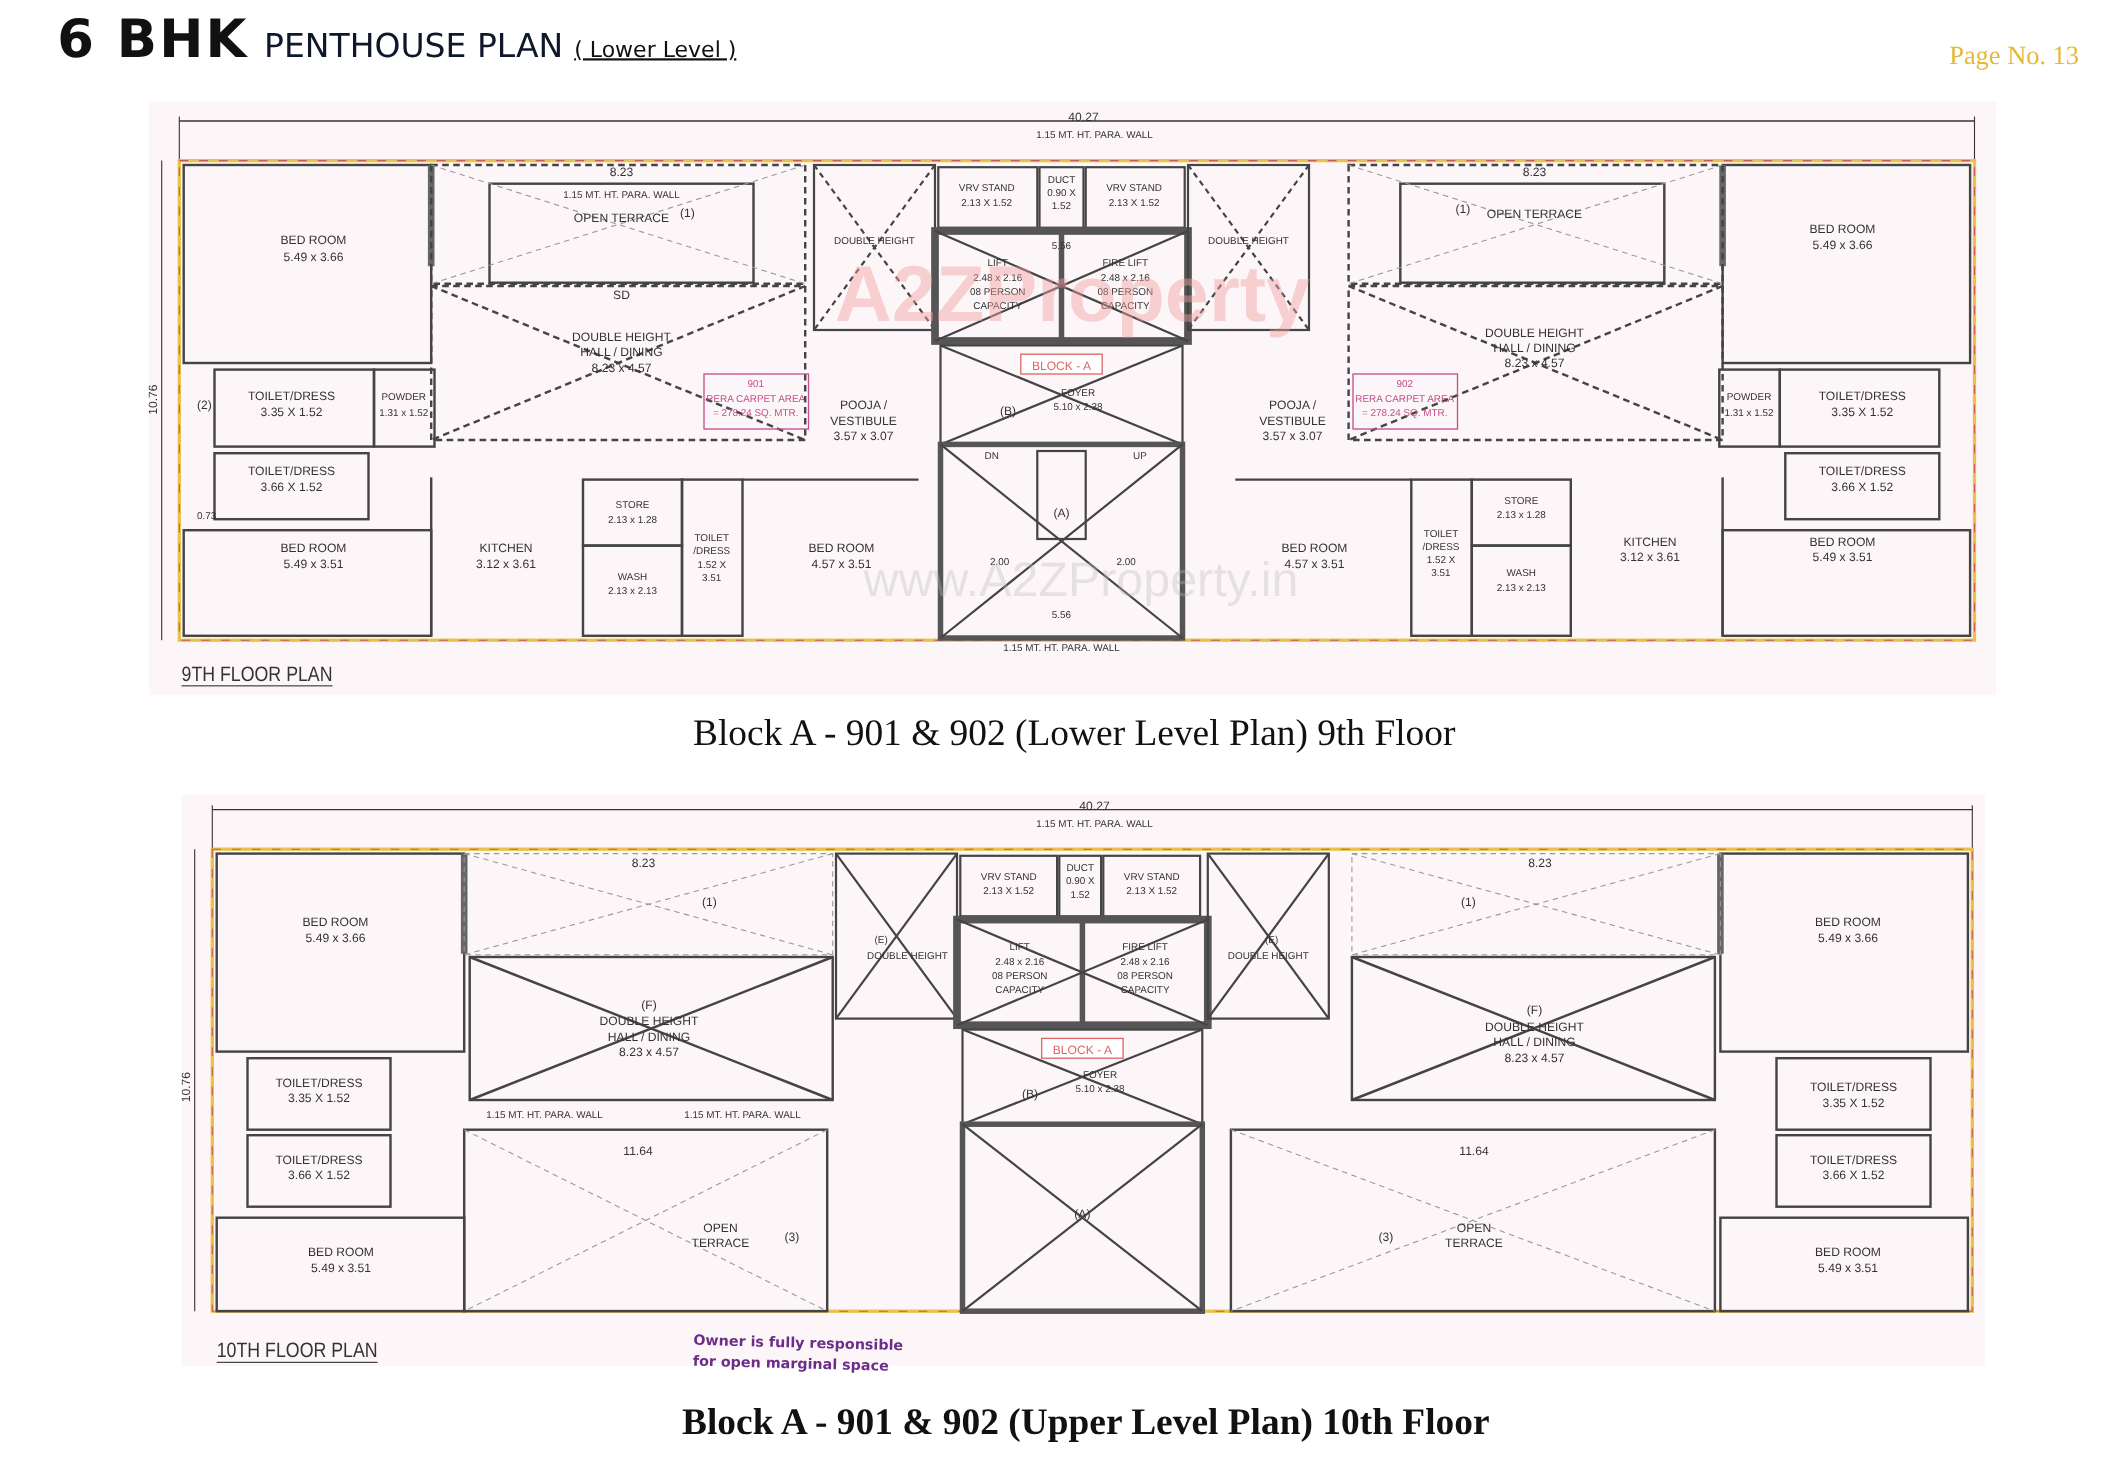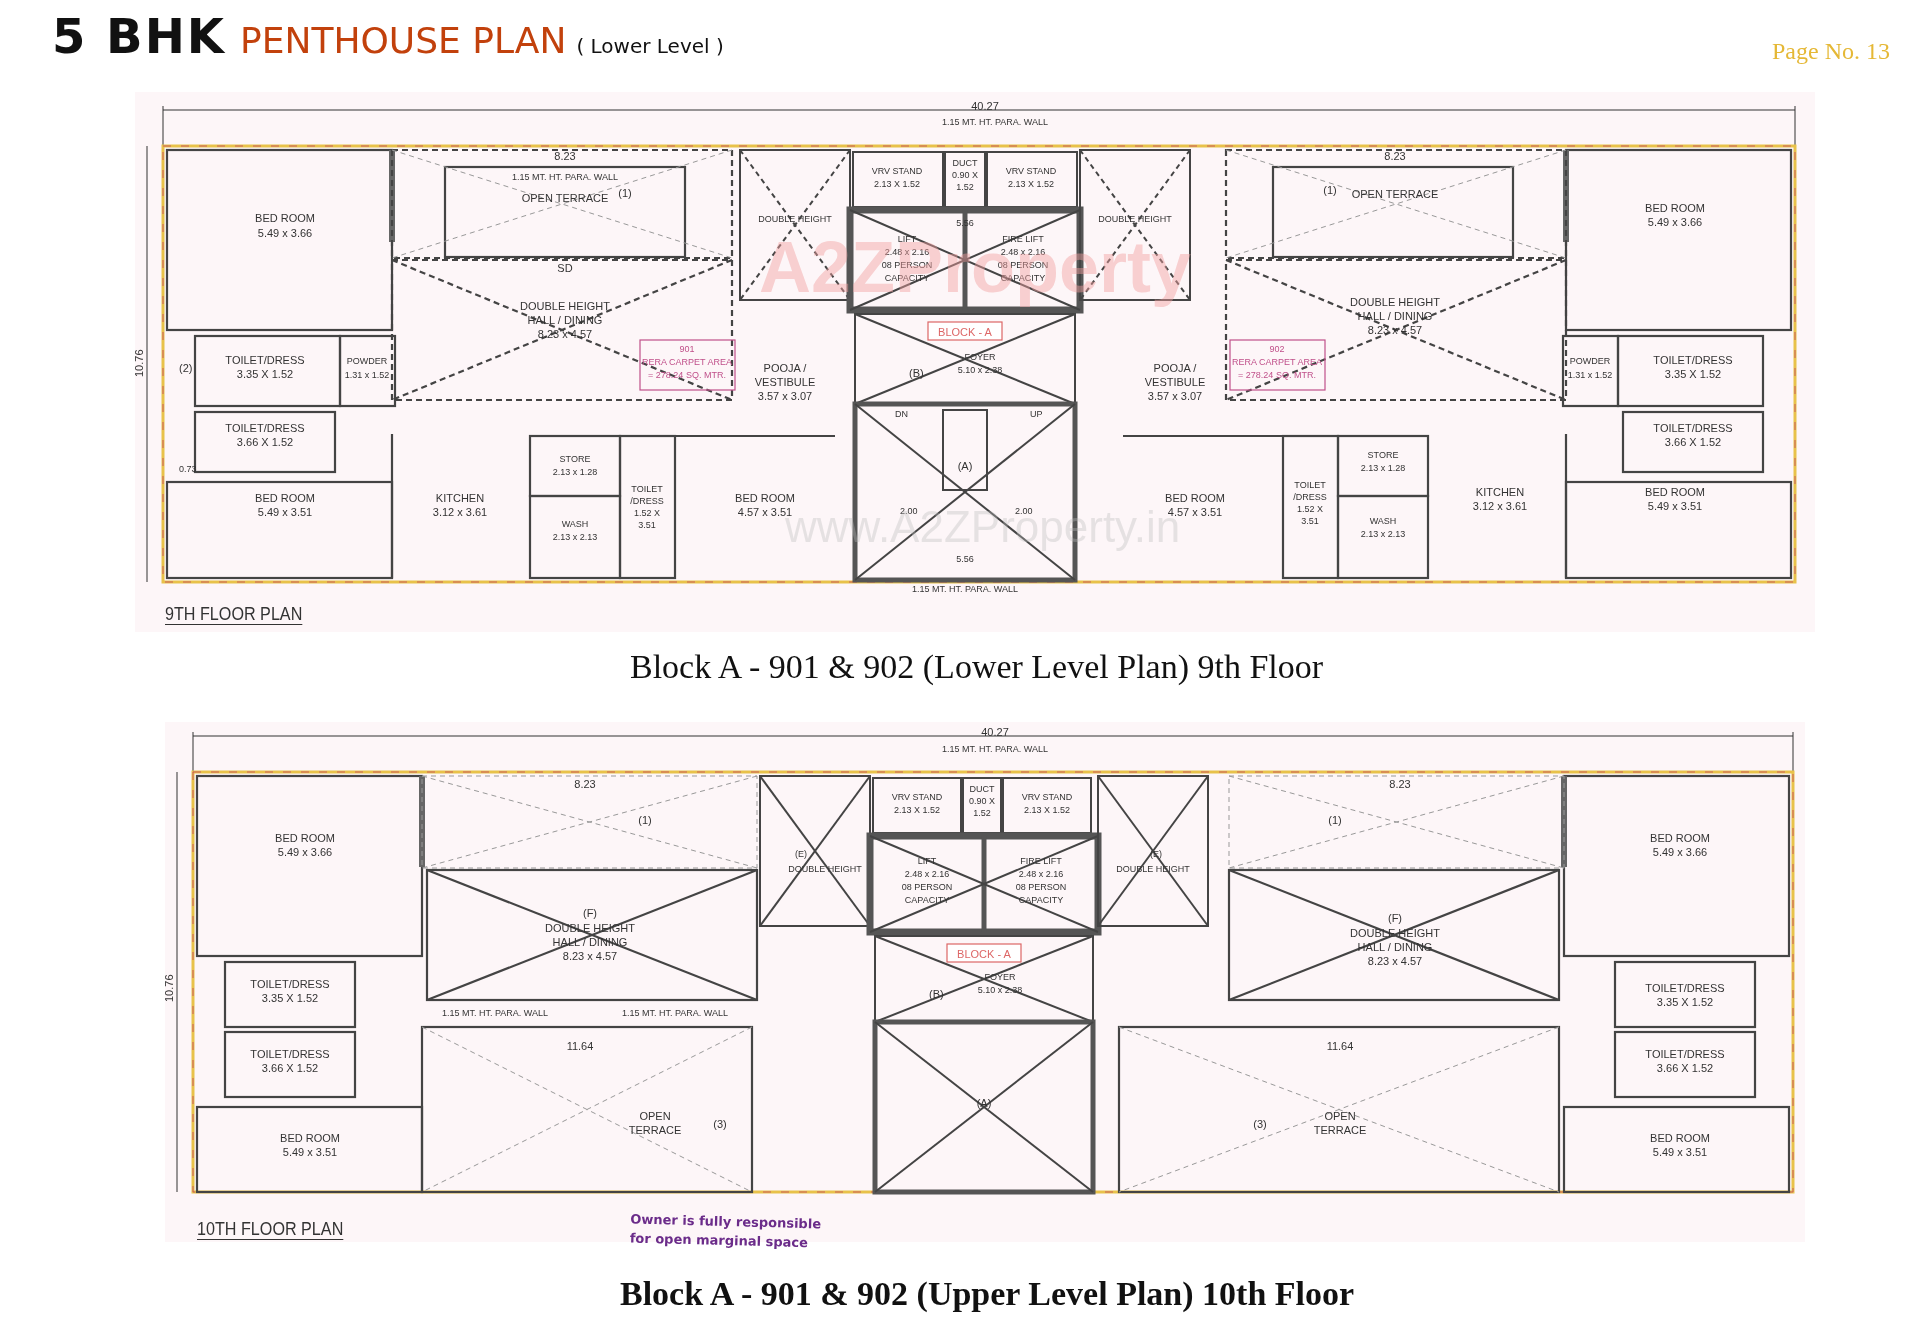--- a/index.html
+++ b/index.html
@@ -1,35 +1,35 @@
 <!DOCTYPE html>
 <html><head>
 <meta charset="utf-8">
 <style>
   html, body { margin: 0; padding: 0; background: #ffffff; }
   body { width: 1920px; height: 1336px; position: relative; overflow: hidden; font-family: "Liberation Sans", sans-serif; color: #2a2a2a; }
   .page-header { position: absolute; left: 52px; top: 8px; display: flex; align-items: baseline; }
   .title-main { font-family: "DejaVu Sans", sans-serif; font-size: 48px; font-weight: 600; letter-spacing: 2px; color: #111; }
-  .title-sub { font-family: "DejaVu Sans", sans-serif; font-size: 36px; color: #c2410c; margin-left: 14px; }
-  .title-paren { font-family: "DejaVu Sans", sans-serif; font-size: 20px; color: #111; margin-left: 10px; }
+  .title-sub { font-family: "DejaVu Sans", sans-serif; font-size: 30px; color: #0f172a; margin-left: 14px; }
+  .title-paren { font-family: "DejaVu Sans", sans-serif; font-size: 20px; color: #111; margin-left: 10px; text-decoration: underline; }
   .page-no { position: absolute; right: 30px; top: 38px; font-family: "Liberation Serif", serif; font-size: 24px; color: #e5b836; }
   .plan { position: absolute; text-align: center; }
   .plan svg { display: block; }
   .caption { position: absolute; font-family: "Liberation Serif", serif; font-size: 34px; color: #111; white-space: nowrap; }
   .floor-label { position: absolute; font-family: "Liberation Sans", sans-serif; font-size: 19px; color: #333; text-decoration: underline; text-underline-offset: 4px; transform: scaleX(0.85); transform-origin: left; }
   .note { position: absolute; font-family: "DejaVu Sans", sans-serif; font-weight: bold; font-size: 13px; color: #6b2c8a; line-height: 19px; transform: rotate(1.5deg); }
   svg text { font-family: "Liberation Sans", sans-serif; fill: #333; }
   .rl { font-size: 11px; }
   .sm { font-size: 9px; }
 </style>
 </head>
 <body>
 
 <div class="page-header">
-  <span class="title-main">5 BHK</span>
+  <span class="title-main">6 BHK</span>
   <span class="title-sub">PENTHOUSE PLAN</span>
   <span class="title-paren">( Lower Level )</span>
 </div>
 <div class="page-no">Page No. 13</div>
 
 <div class="plan" style="left:135px; top:92px;">
 <svg width="1680" height="540" viewBox="0 0 1680 540">
   <rect x="0" y="0" width="1680" height="540" fill="#fdf6f8"></rect>
 
   <line x1="28" y1="18" x2="1660" y2="18" stroke="#333" stroke-width="1.2"></line>

